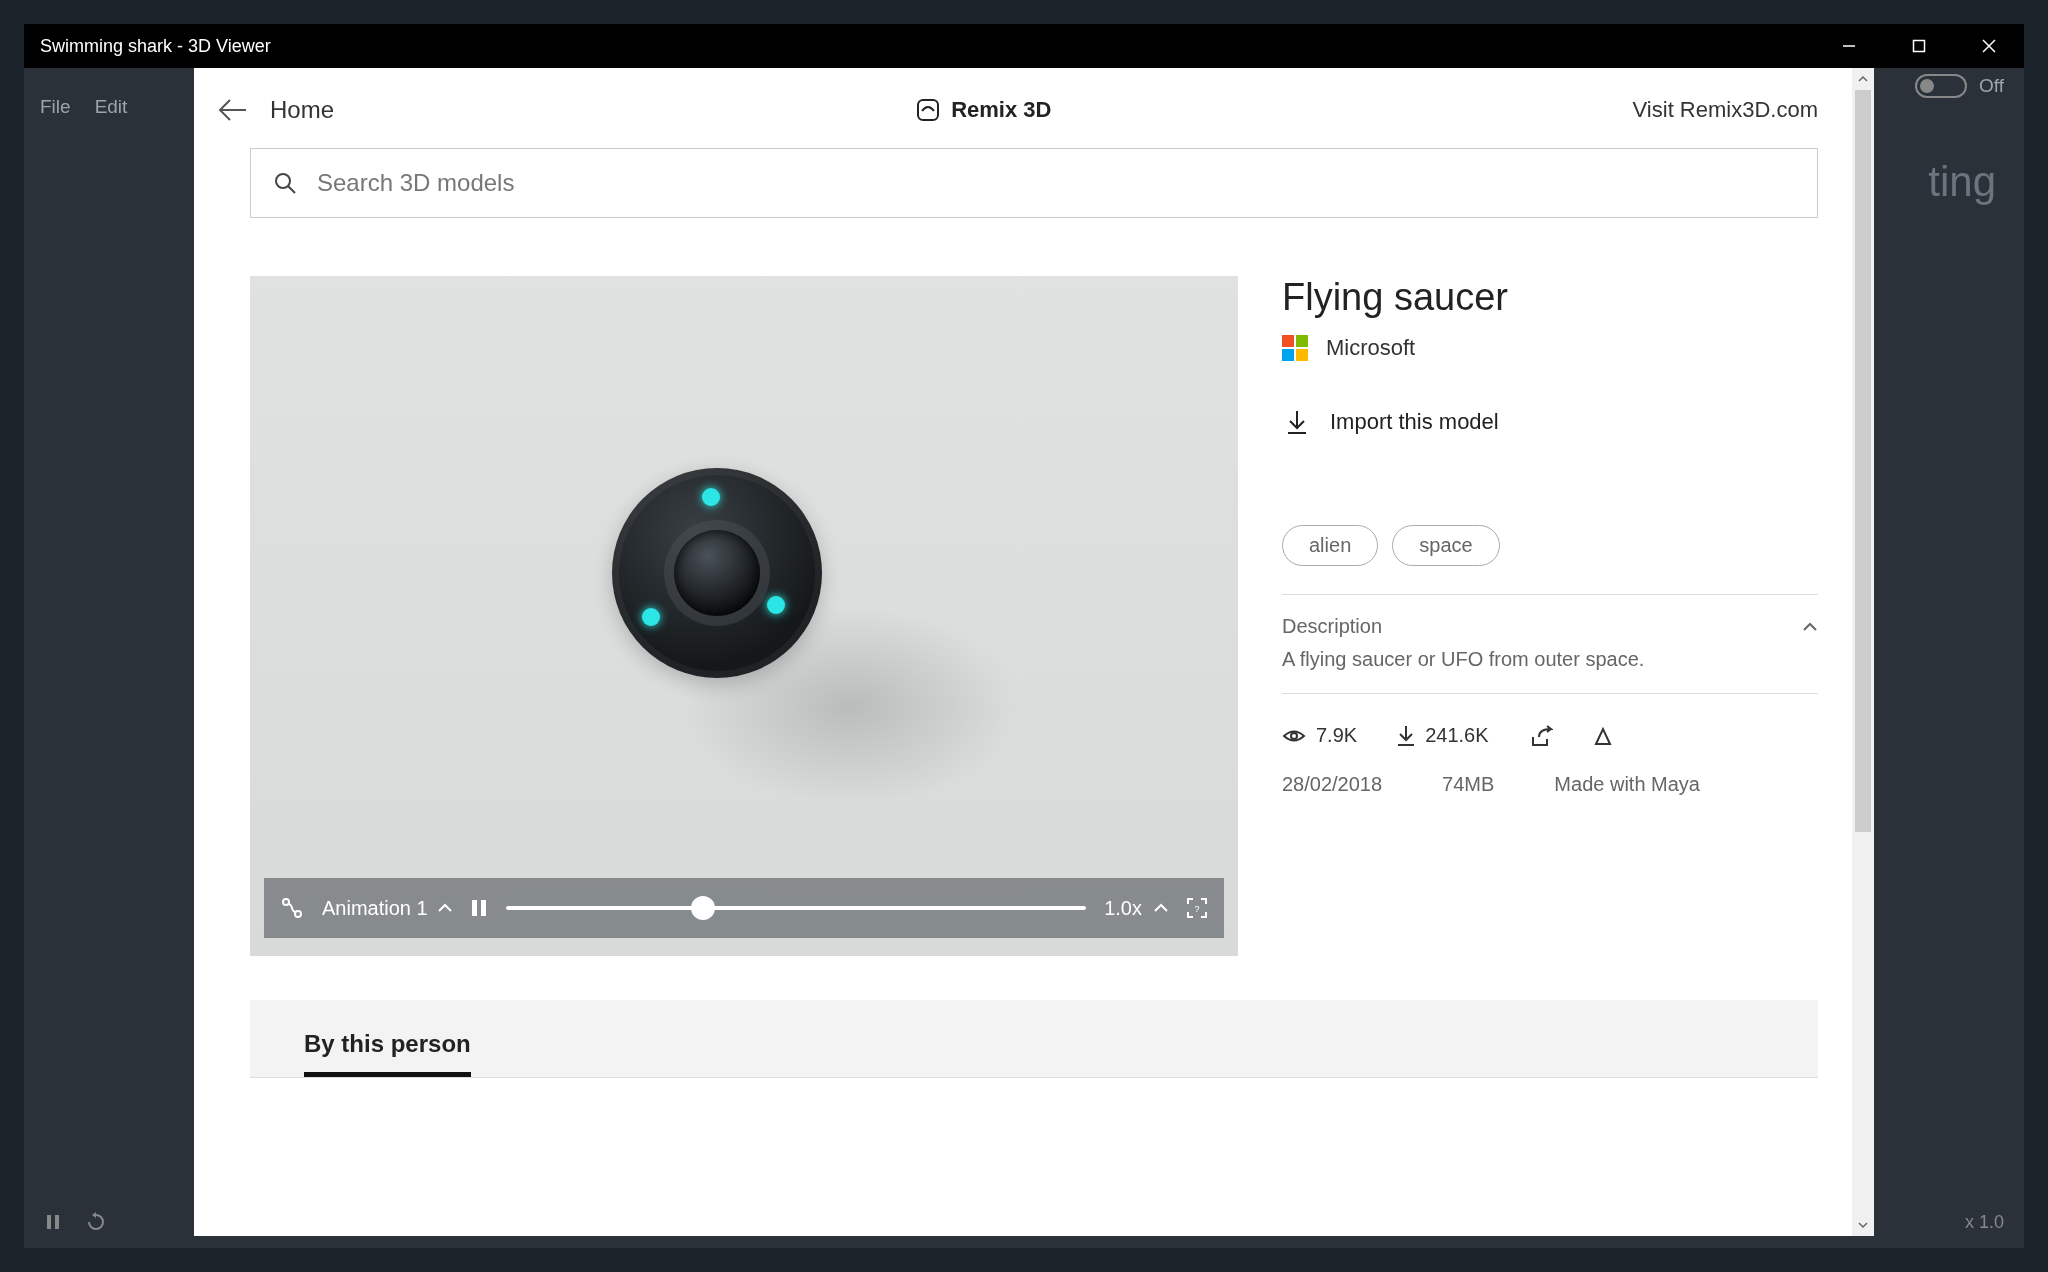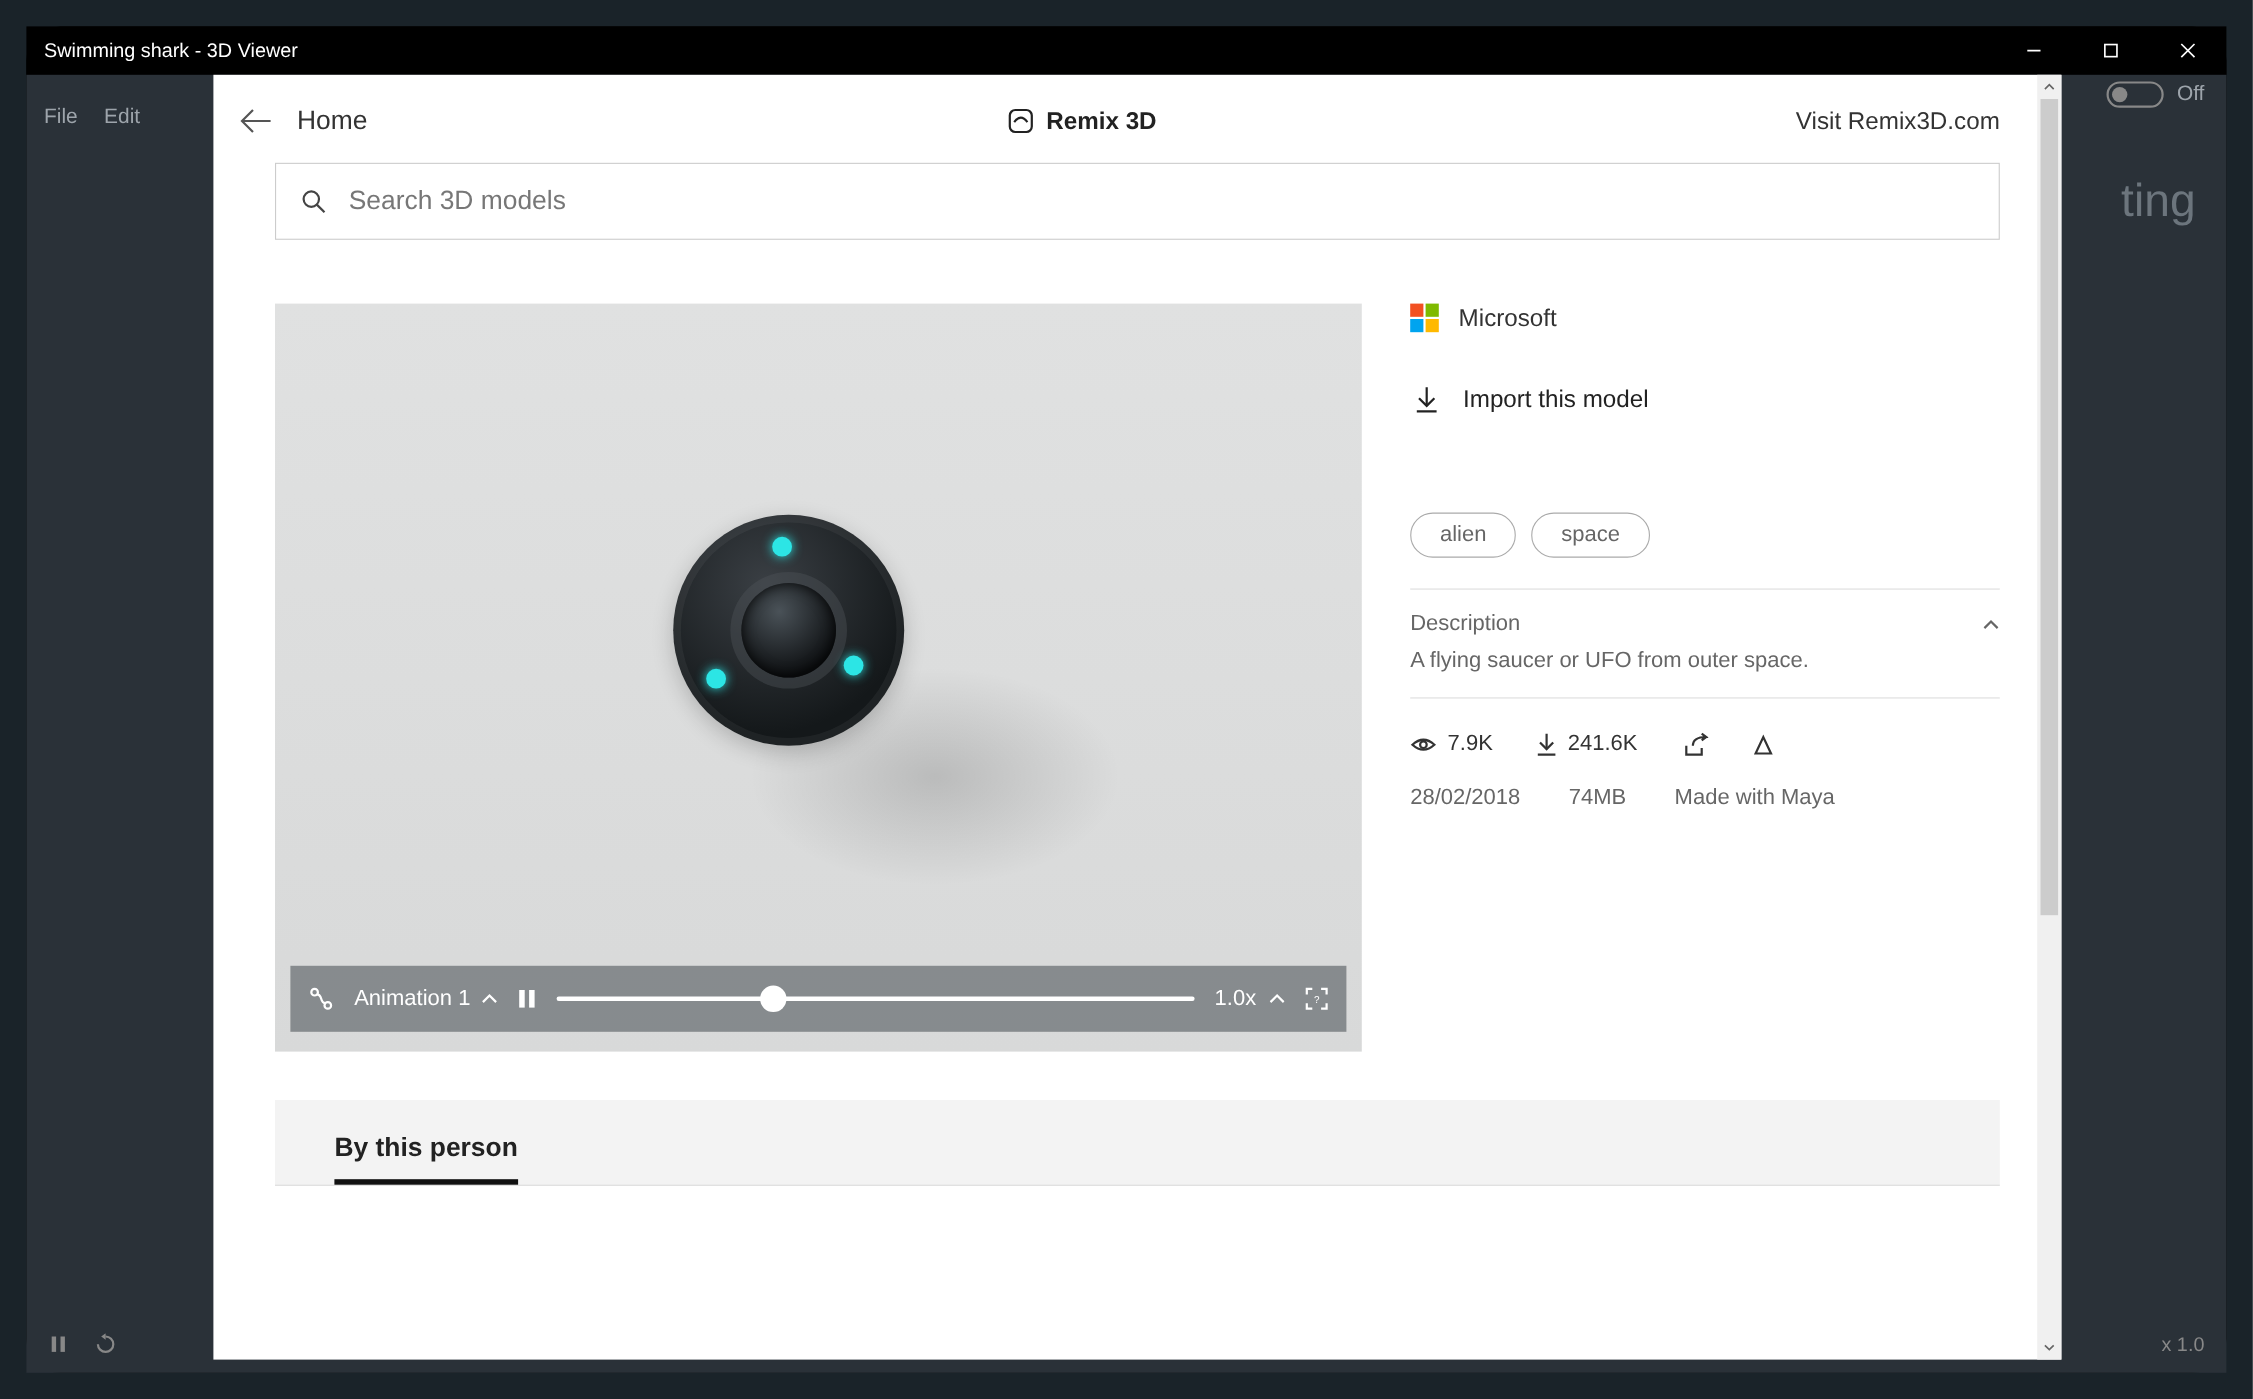--- a/index.html
+++ b/index.html
@@ -189,21 +189,21 @@
 .desc-header {
   display: flex; justify-content: space-between; align-items: center;
   padding: 20px 0 10px 0; font-size: 20px; color: #666;
 }
 .desc-text { font-size: 20px; color: #666; padding-bottom: 22px; }
 .stats-row {
   display: flex; align-items: center; gap: 40px;
   padding: 30px 0 12px 0; color: #333; font-size: 20px;
 }
 .stat { display: flex; align-items: center; gap: 10px; }
-.meta-row { display: flex; gap: 44px; color: #666; font-size: 20px; padding: 14px 0; }
+.meta-row { display: flex; gap: 60px; color: #666; font-size: 20px; padding: 14px 0; }
 .tabs-row {
   margin: 44px 56px 0 56px;
   background: #f3f3f3;
   border-bottom: 1px solid #ddd;
   padding: 30px 30px 0 30px;
 }
 .tab-label {
   font-size: 24px; font-weight: 600; color: #222;
   display: inline-block; padding-bottom: 14px;
   border-bottom: 5px solid #111;
@@ -356,20 +356,21 @@
                   <polyline points="15,2 20,2 20,7" fill="none" stroke="#fff" stroke-width="2"></polyline>
                   <polyline points="20,15 20,20 15,20" fill="none" stroke="#fff" stroke-width="2"></polyline>
                   <polyline points="7,20 2,20 2,15" fill="none" stroke="#fff" stroke-width="2"></polyline>
                   <text x="11" y="15" font-size="9" text-anchor="middle" fill="#fff">?</text>
                 </svg>
             </span>
           </div>
         </div>
 
         <div class="details">
+          <div class="model-title">Flying saucer</div>
           <div class="author-row">
             <div class="ms-logo">
                 <div></div>
                 <div></div>
                 <div></div>
                 <div></div>
               </div>
             <span>Microsoft</span>
           </div>
           <div class="import-row">

